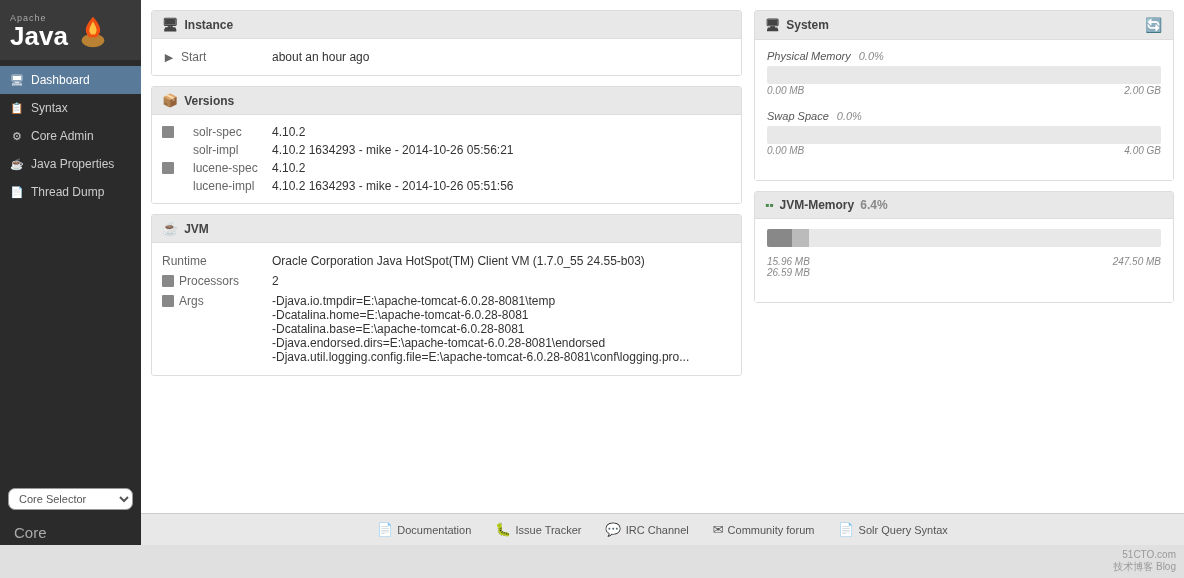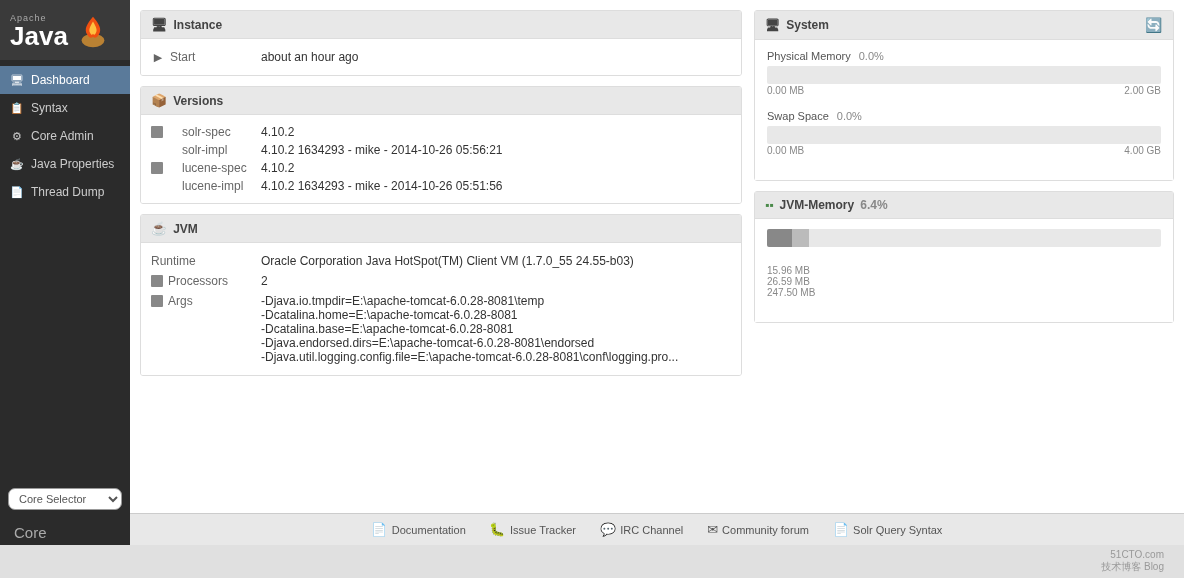--- a/index.html
+++ b/index.html
@@ -15,21 +15,21 @@
       width: 1184px;
       min-height: 578px;
       background: #f0f0f0;
     }
     .main-layout {
       display: flex;
       flex: 1;
     }
     
     .sidebar {
-      width: 130px;
+      width: 141px;
       background: #2b2b2b;
       display: flex;
       flex-direction: column;
       min-height: 530px;
     }
     .sidebar-logo {
       background: #3a3a3a;
       padding: 12px 10px 10px 10px;
       display: flex;
       align-items: center;
@@ -200,20 +200,21 @@
       border-bottom: 1px solid #ddd;
     }
     .system-header-left {
       display: flex;
       align-items: center;
       gap: 6px;
     }
     .system-body {
       padding: 10px 12px;
       background: #fff;
+      font-style: italic;
     }
     .metric-section {
       margin-bottom: 14px;
     }
     .metric-label {
       font-size: 11px;
       color: #555;
       margin-bottom: 4px;
       display: flex;
       align-items: center;
@@ -266,23 +267,22 @@
       background: #888;
     }
     .jvm-bar-committed {
       position: absolute;
       top: 0;
       height: 100%;
       background: #bbb;
     }
     .jvm-labels {
       display: flex;
-      justify-content: flex-end;
-      margin-top: 18px;
-      flex-direction: column;
+      justify-content: space-between;
+      margin-top: 9px;
     }
     .jvm-left-labels {
       display: flex;
       flex-direction: column;
     }
     .jvm-label-text {
       font-size: 10px;
       color: #888;
     }
     
@@ -302,21 +302,21 @@
       color: #555;
       font-size: 11px;
       cursor: pointer;
     }
     .footer-icon {
       font-size: 13px;
     }
     
     .watermark {
       background: #e0e0e0;
-      padding: 4px 20px;
+      padding: 4px 8px;
       text-align: right;
       font-size: 10px;
       color: #999;
     }
     
     .icon-sq {
       display: inline-block;
       width: 12px;
       height: 12px;
       background: #888;

